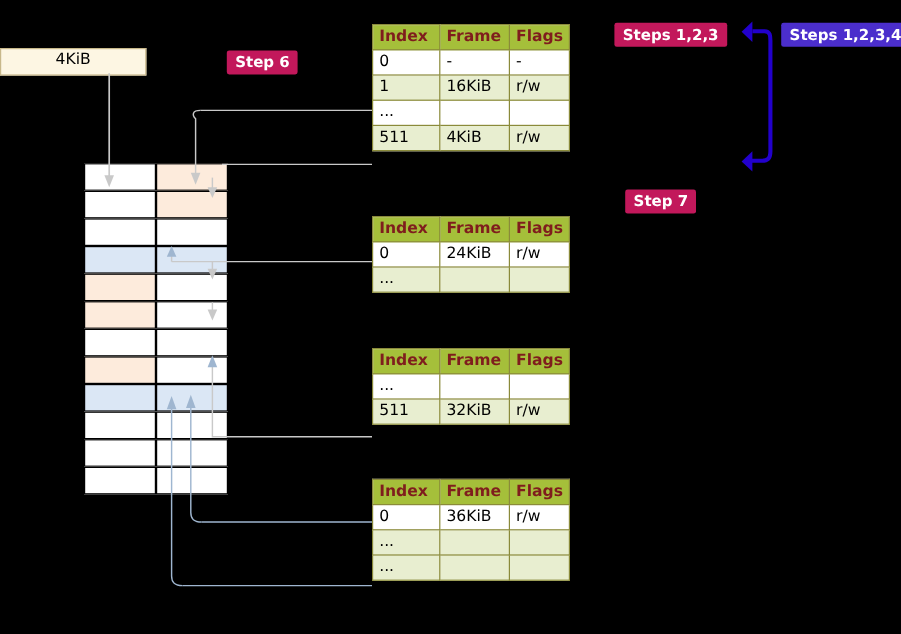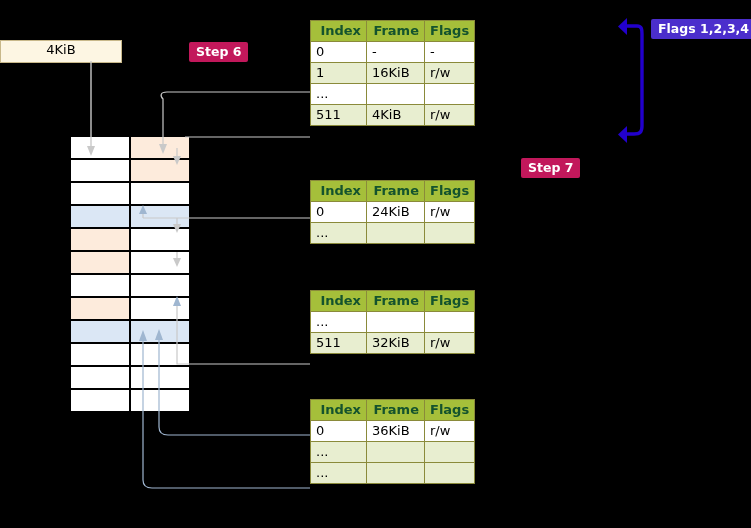--- a/index.html
+++ b/index.html
@@ -28,25 +28,24 @@
     border: 1px solid #8a8a3a;
     padding: 2px 5px 3px 5px;
     text-align: left;
     font-weight: normal;
     height: 18px;
     box-sizing: border-box;
     white-space: nowrap;
   }
   .pt thead th {
     background: #a5bf3a;
-    color: #14532d;
+    color: #7f1d1d;
     font-weight: bold;
     font-size: 13px;
     border: 1px solid #8a8a3a;
-    text-align: right;
   }
   .pt tbody tr.white td { background: #ffffff; }
   .pt tbody tr.tint td  { background: #e8eed0; }
 
   .col-index { width: 56px; }
   .col-frame { width: 58px; }
   .col-flags { width: 38px; }
 
   
   .kib-box {
@@ -96,22 +95,25 @@
 
 <div id="root">
 
   <div class="kib-box" style="left:0px; top:40px; width:120px; height:21px;">
     <span>4KiB</span>
   </div>
 
   <div class="step-label step-crimson" style="left:189px; top:42px;">
     <span>Step 6</span>
   </div>
+  <div class="step-label step-crimson" style="left:512px; top:19px;">
+    <span>Steps 1,2,3</span>
+  </div>
   <div class="step-label step-blue" style="left:651px; top:19px;">
-    <span>Flags 1,2,3,4</span>
+    <span>Steps 1,2,3,4</span>
   </div>
   <div class="step-label step-crimson" style="left:521px; top:158px;">
     <span>Step 7</span>
   </div>
 
   <div class="memgrid" id="memgrid" style="left: 70px; top: 136px; width: 120px; height: 276px;">
       <div class="memcell m-white" style="left: 0px; top: 0px; width: 60px; height: 23px;"></div>
       <div class="memcell m-peach" style="left: 60px; top: 0px; width: 60px; height: 23px;"></div>
       <div class="memcell m-white" style="left: 0px; top: 23px; width: 60px; height: 23px;"></div>
       <div class="memcell m-peach" style="left: 60px; top: 23px; width: 60px; height: 23px;"></div>

